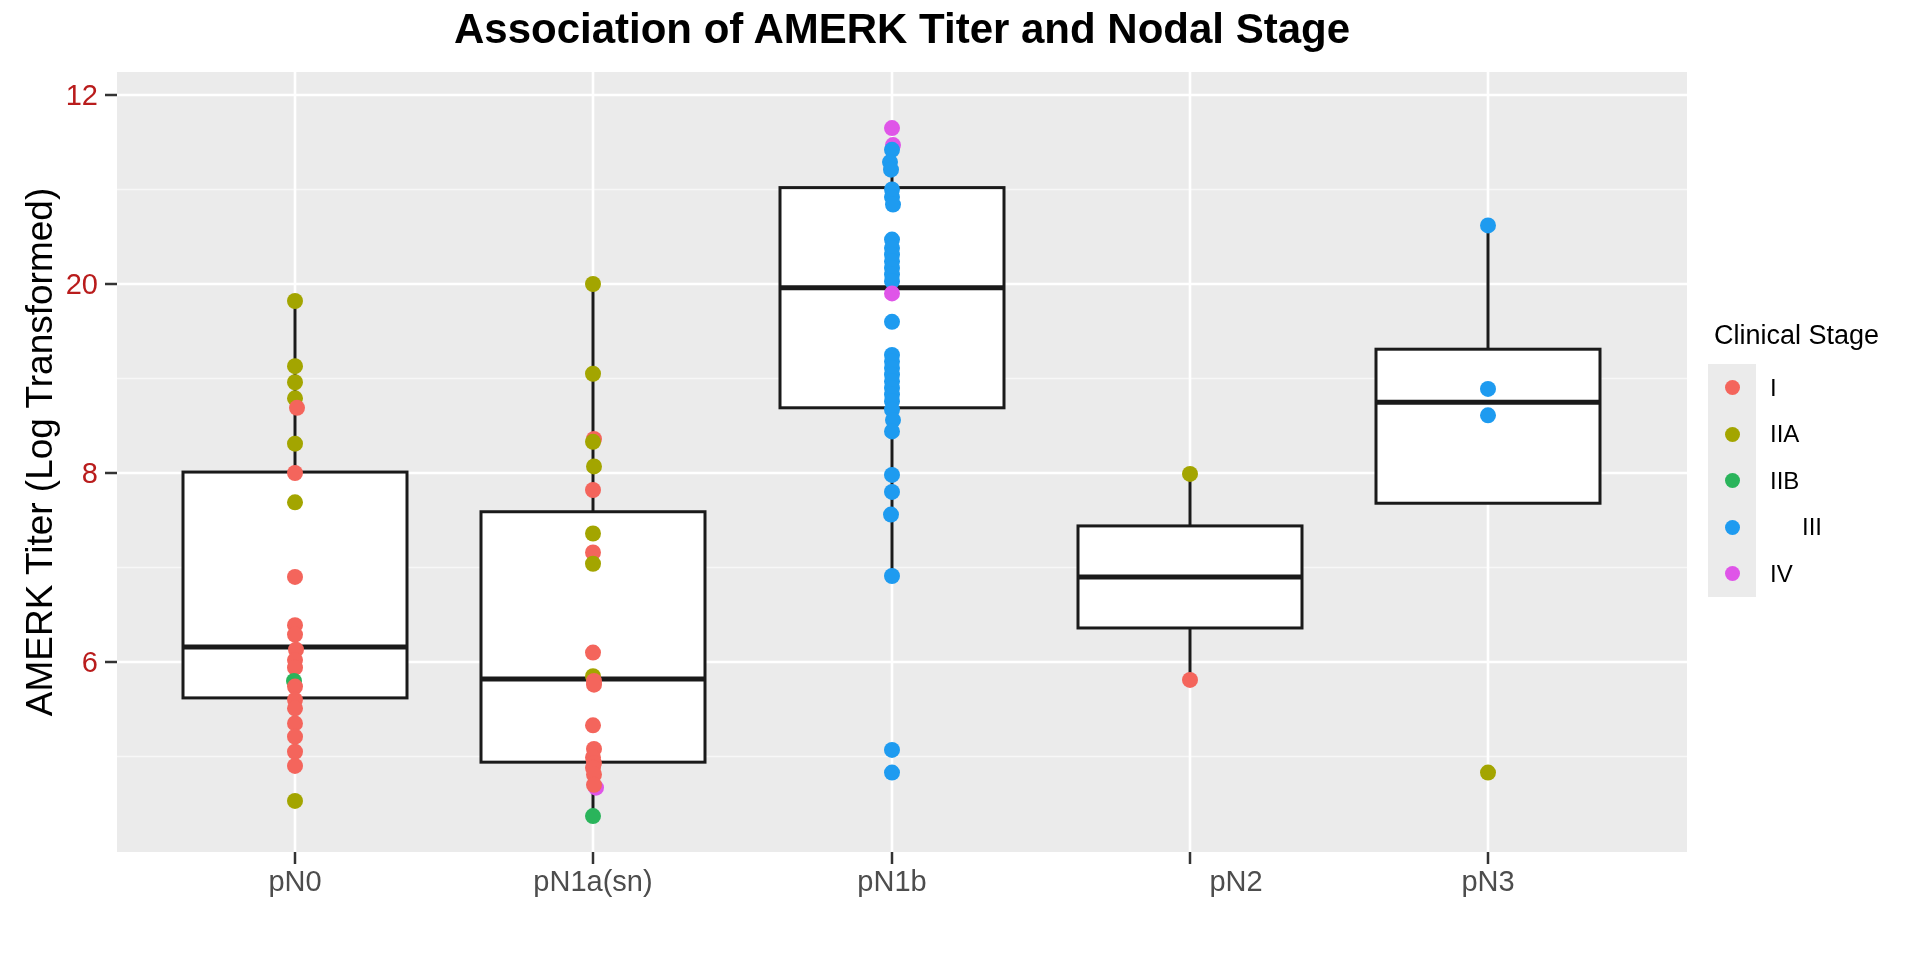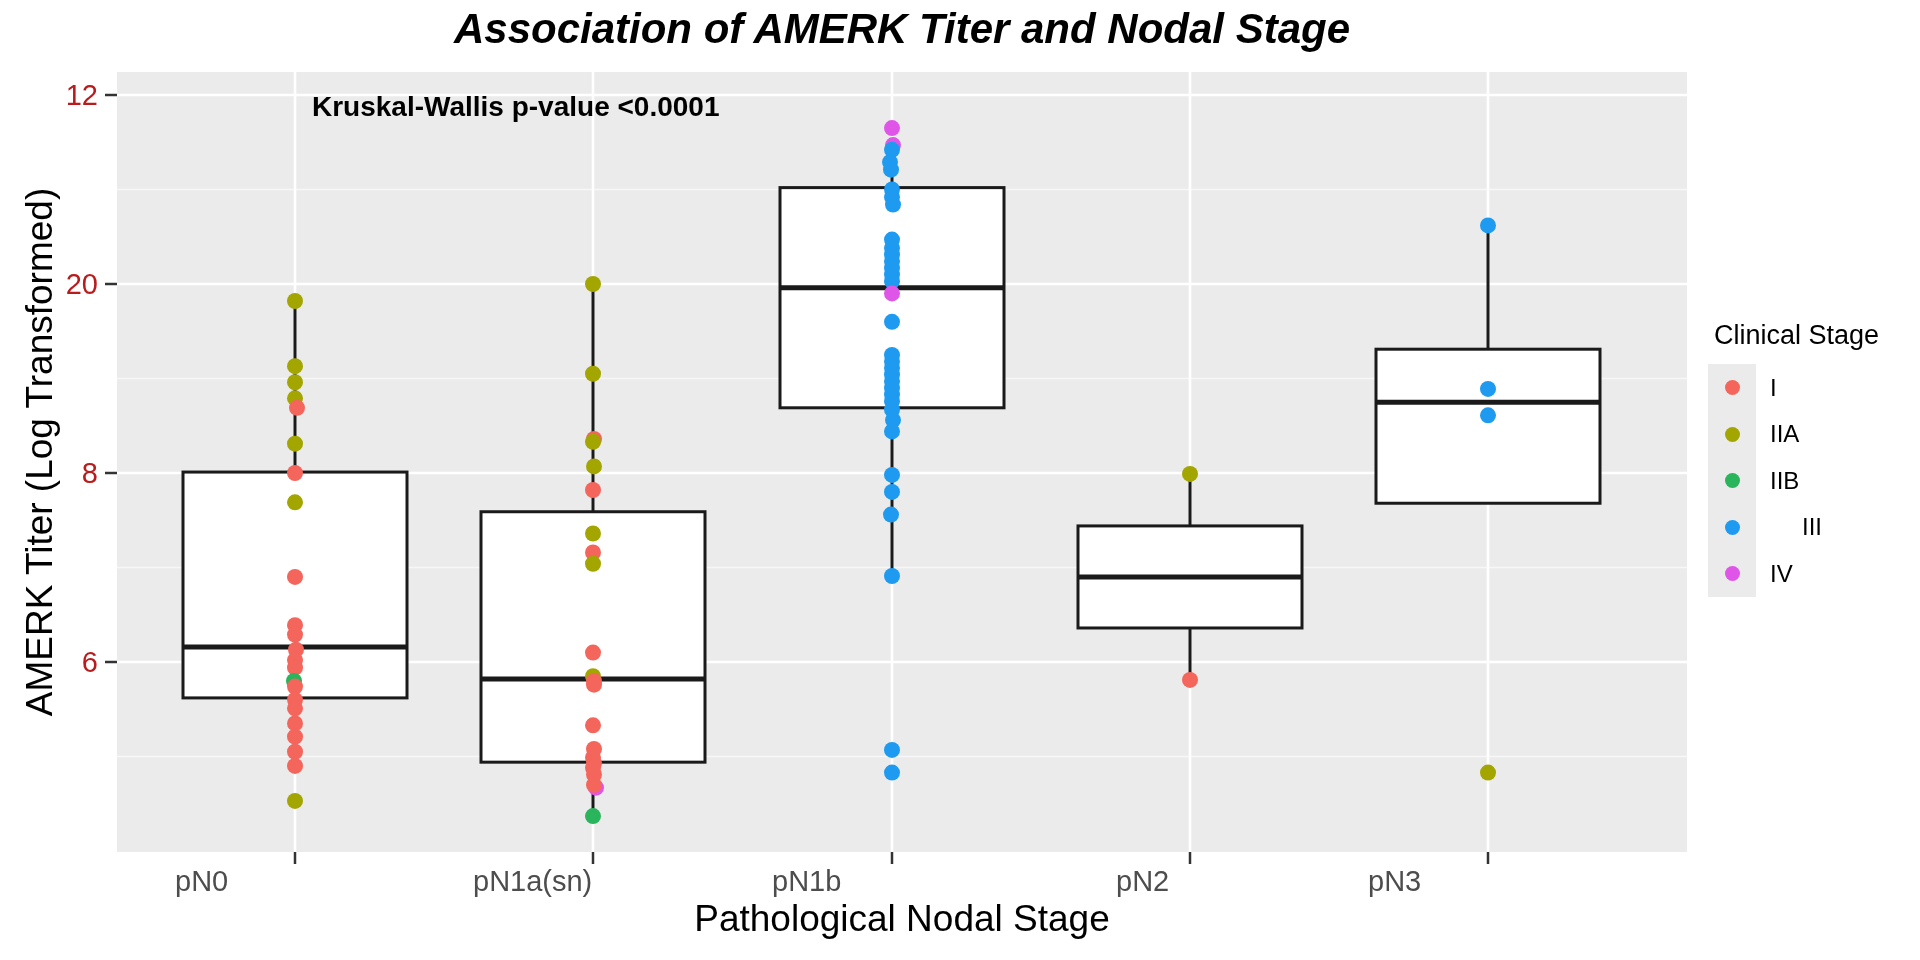--- a/index.html
+++ b/index.html
@@ -1,28 +1,28 @@
 <!DOCTYPE html>
 <html><head>
 <meta charset="utf-8">
 <style>
   html,body{margin:0;padding:0;background:#ffffff;}
   .fig{position:relative;width:1920px;height:960px;background:#ffffff;
        font-family:"Liberation Sans", sans-serif;overflow:hidden;}
   .plot-svg{position:absolute;left:0;top:0;}
   .title{position:absolute;left:117px;top:5px;width:1570px;text-align:center;
-         font-size:42px;font-weight:bold;color:#000;font-style:italic;}
+         font-size:42px;font-weight:bold;color:#000;}
   .annotation{position:absolute;left:312px;top:91px;font-size:28px;font-weight:bold;color:#000;}
   .ylab{position:absolute;left:40px;top:452px;transform:translate(-50%,-50%) rotate(-90deg);
         white-space:nowrap;font-size:37px;color:#000;}
   .xlab{position:absolute;left:117px;top:898px;width:1570px;text-align:center;
         font-size:37px;color:#000;}
   .ytick{position:absolute;left:30px;width:68px;text-align:right;font-size:29px;
          line-height:30px;color:#b91c1c;}
-  .xtick{position:absolute;width:240px;text-align:left;font-size:29px;
+  .xtick{position:absolute;width:240px;text-align:center;font-size:29px;
          line-height:30px;color:#4d4d4d;}
   .legend-title{position:absolute;left:1714px;top:320px;font-size:27px;color:#000;}
   .lkey{position:absolute;left:1708px;width:48px;}
   .ldot{position:absolute;border-radius:50%;width:15px;height:15px;}
   .llab{position:absolute;left:1770px;font-size:24px;line-height:26px;color:#000;}
 </style>
 </head>
 <body>
 
 <div class="fig">
@@ -150,23 +150,21 @@
       <circle cx="892" cy="772.5649999999999" r="8" fill="#1E9BF0"></circle>
       <circle cx="1190" cy="473.945" r="8" fill="#A3A500"></circle>
       <circle cx="1190" cy="679.955" r="8" fill="#F4655C"></circle>
       <circle cx="1488" cy="225.41000000000008" r="8" fill="#1E9BF0"></circle>
       <circle cx="1488" cy="388.8949999999999" r="8" fill="#1E9BF0"></circle>
       <circle cx="1488" cy="415.3550000000001" r="8" fill="#1E9BF0"></circle>
       <circle cx="1488" cy="772.5649999999999" r="8" fill="#A3A500"></circle>
     </svg>
 
   <div class="title">Association of AMERK Titer and Nodal Stage</div>
-  <div class="annotation">Kruskal-Wallis p-value &lt;0.0001</div>
   <div class="ylab">AMERK Titer (Log Transformed)</div>
-  <div class="xlab">Pathological Nodal Stage</div>
 
   <div id="yticks">
       <div class="ytick" style="top: 80px;">12</div>
       <div class="ytick" style="top: 269px;">20</div>
       <div class="ytick" style="top: 458px;">8</div>
       <div class="ytick" style="top: 647px;">6</div>
     </div>
   <div id="xticks">
       <div class="xtick" style="left: 175px; top: 866px;">pN0</div>
       <div class="xtick" style="left: 473px; top: 866px;">pN1a(sn)</div>

